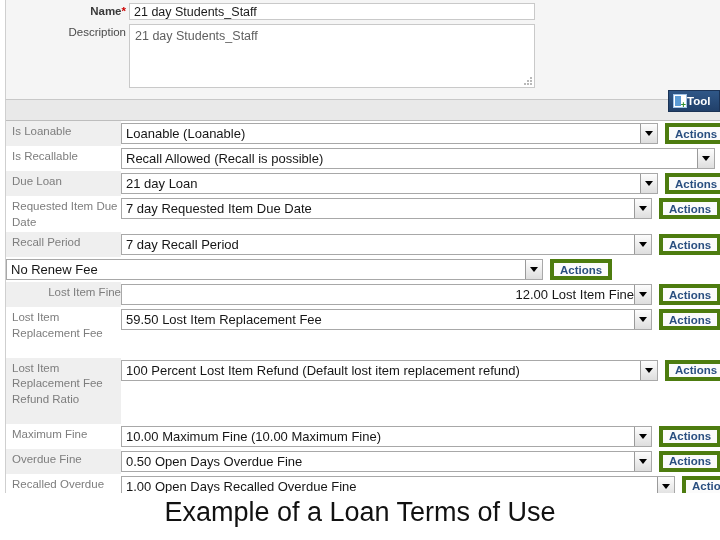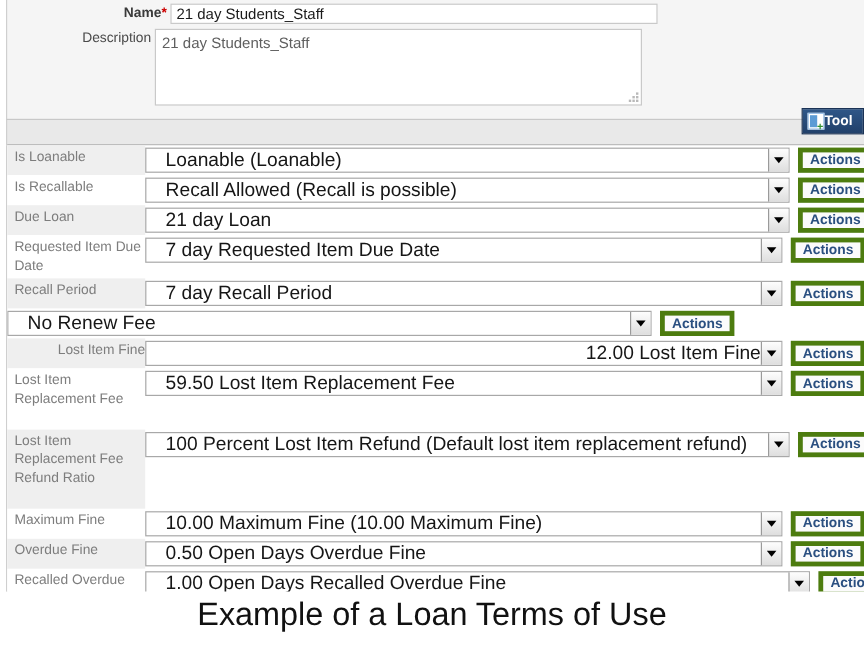--- a/index.html
+++ b/index.html
@@ -14,21 +14,21 @@
   
   #top-panel{
     position:absolute; left:5px; top:0; width:715px; height:100px;
     background:#f5f5f5;
     border-left:1px solid #cfcfcf;
     border-bottom:1px solid #c8c8c8;
     box-sizing:border-box;
   }
   .toprow{ position:absolute; display:flex; align-items:flex-start; }
 
-  #name-row{ left:13px; top:3px;justify-content:flex-end; }
+  #name-row{ left:0; top:3px;justify-content:flex-end; }
   #desc-row{ left:0; top:24px; }
 
   .toplabel{
     width:123px; text-align:right; padding-right:3px;
     font-size:11.5px; color:#3a3a3a; font-weight:bold;
     box-sizing:border-box; line-height:17px;
   }
   .req-star{ color:#cc0000; font-weight:bold; }
 
   #name-input{
@@ -117,22 +117,22 @@
   .row-field{
     flex:1 1 auto; display:flex; align-items:flex-start;
     padding-top:2px;
   }
   .select{
     height:21px; display:flex; align-items:stretch;
     border:1px solid #a8a8a8; background:#ffffff;
     box-sizing:border-box; position:relative;
   }
   .select .sel-text{
-    flex:1 1 auto; font-size:16px; color:#161616;
-    line-height:19px; padding-left:16px; white-space:nowrap;
+    flex:1 1 auto; font-size:13px; color:#161616;
+    line-height:19px; padding-left:4px; white-space:nowrap;
     overflow:hidden;
     font-family:"Liberation Sans", sans-serif;
   }
   .select .sel-arrow{
     flex:0 0 17px; width:17px;
     border-left:1px solid #9a9a9a;
     background:linear-gradient(#fdfdfd,#dedede);
     display:flex; align-items:center; justify-content:center;
     box-sizing:border-box;
   }
@@ -204,21 +204,21 @@
           <div class="sel-arrow">
             <b></b>
           </div>
         </div>
         <div class="actions-btn">Actions</div>
       </div>
     </div>
     <div class="row plain" style="min-height: 25px;">
       <div class="row-label">Is Recallable</div>
       <div class="row-field">
-        <div class="select" style="width: 537px;">
+        <div class="select" style="width: 594px;">
           <div class="sel-text">Recall Allowed (Recall is possible)</div>
           <div class="sel-arrow">
             <b></b>
           </div>
         </div>
         <div class="actions-btn">Actions</div>
       </div>
     </div>
     <div class="row shade" style="min-height: 25px;">
       <div class="row-label">Due Loan</div>

